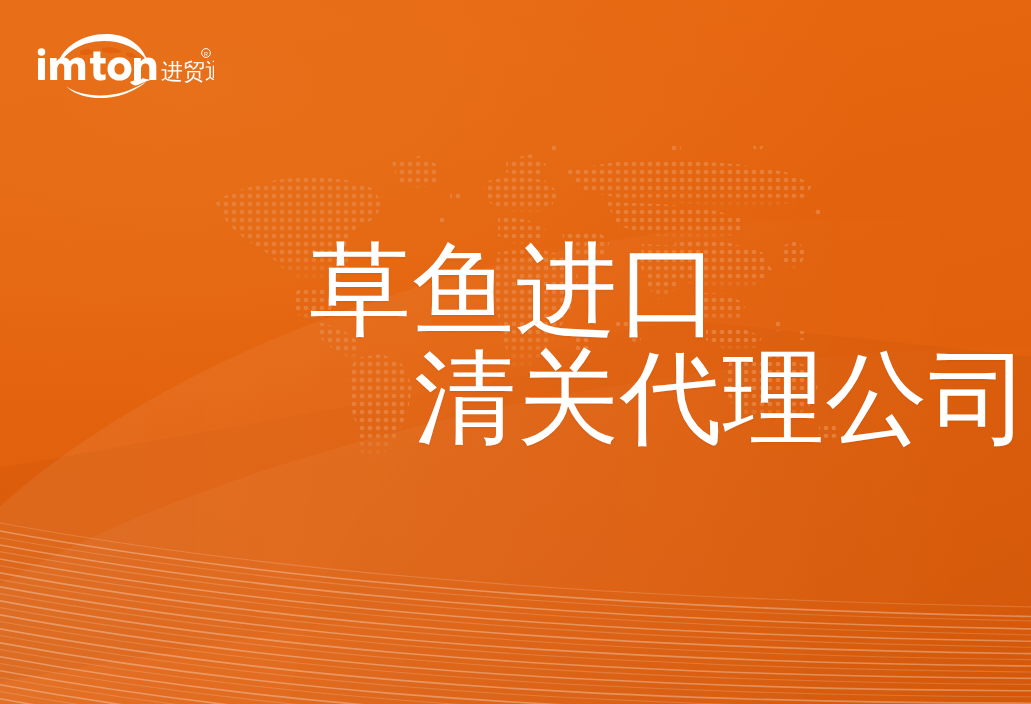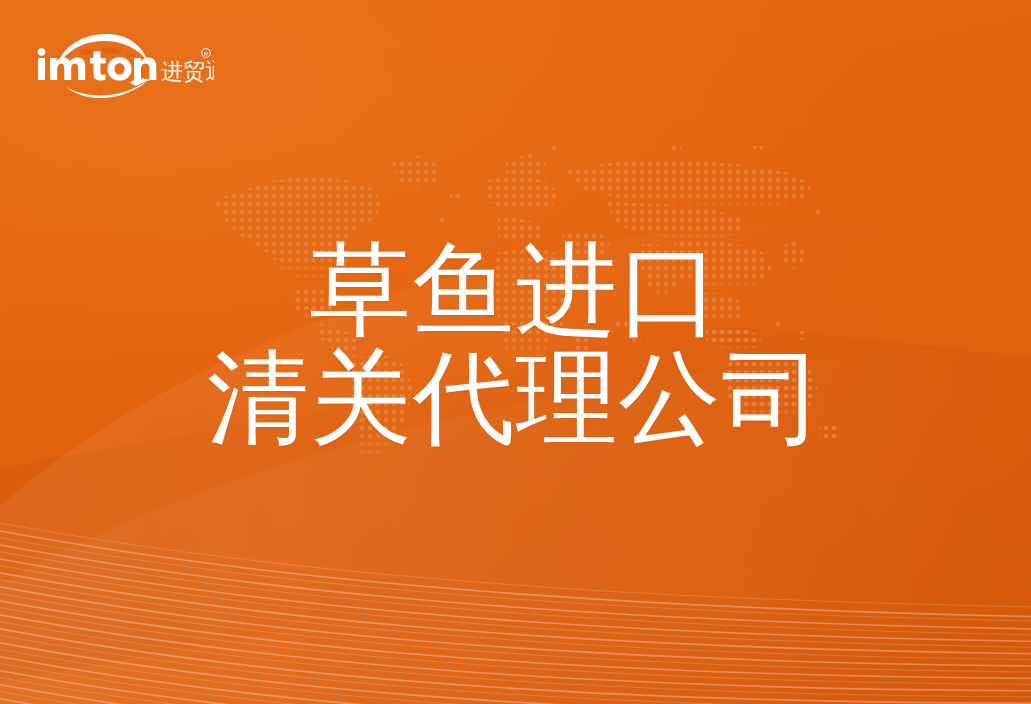--- a/index.html
+++ b/index.html
@@ -93,21 +93,21 @@
     width:1031px;
     text-align:center;
     color:#ffffff;
     line-height:1.06;
     letter-spacing:0.012em;
     font-weight:400;
     font-size:102px;
     text-shadow:0 1px 2px rgba(120,45,0,0.12);
   }
   .headline .ln{display:block;white-space:nowrap;}
-  .headline .ln2{letter-spacing:0.008em;}
+  .headline .ln2{letter-spacing:0.008em;text-align:right;}
 
   
   .tel{
     position:absolute;
     right:28px; bottom:30px;
     color:#ffffff;
     font-size:26px;
     letter-spacing:0.045em;
     font-weight:400;
     white-space:nowrap;

